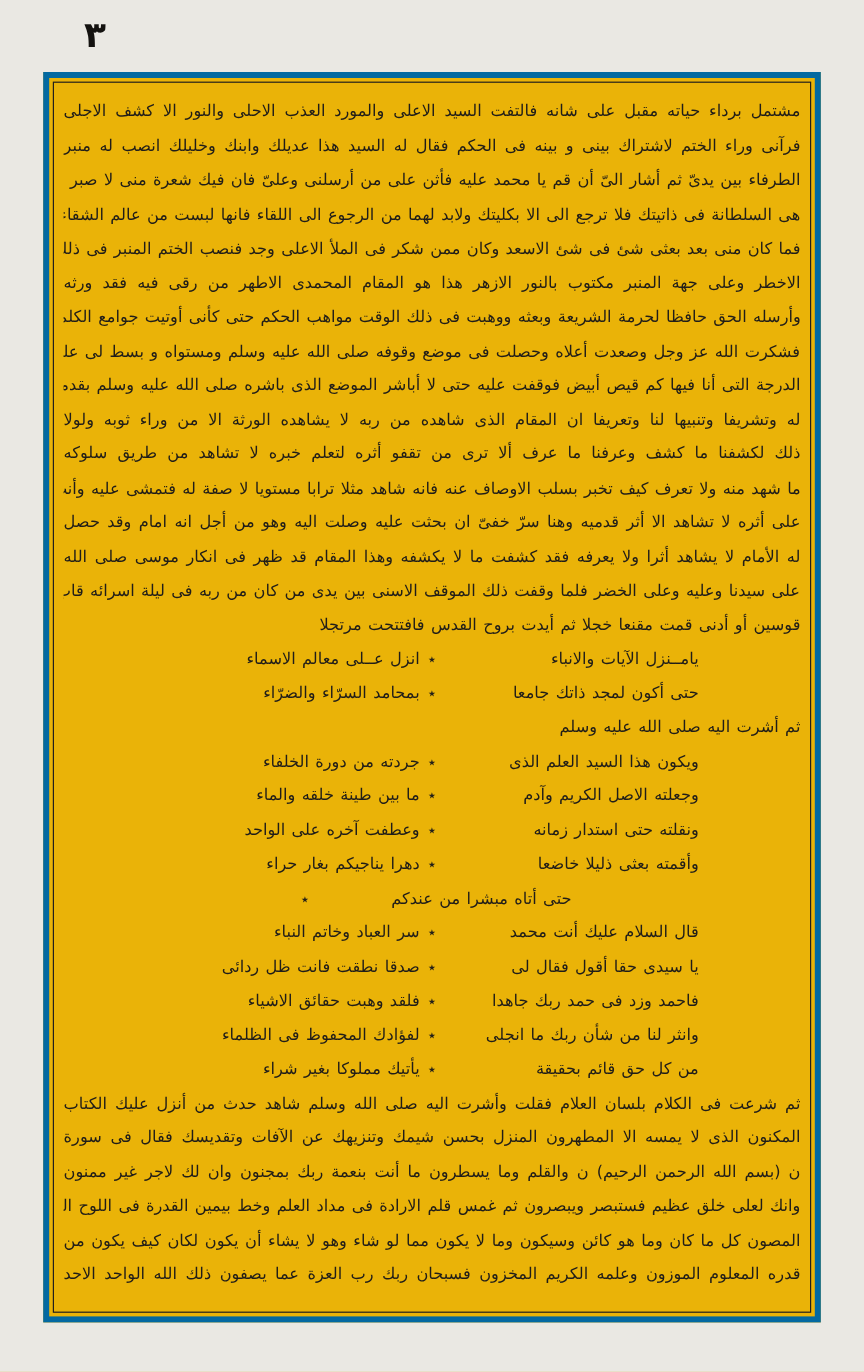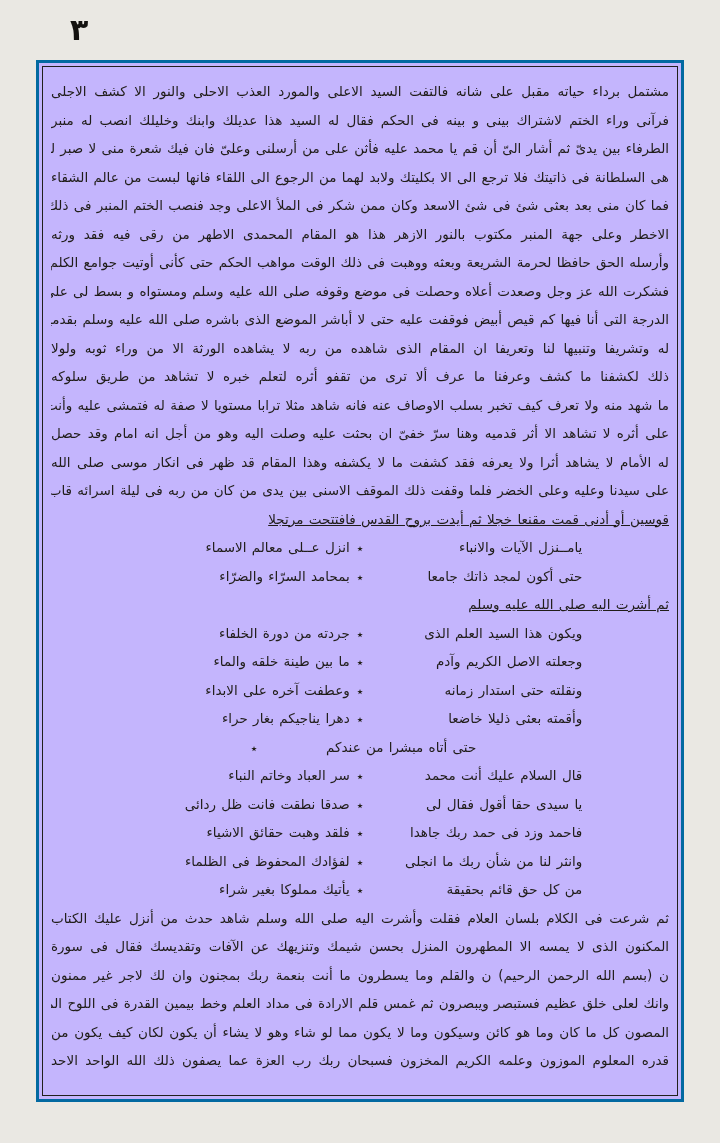--- a/index.html
+++ b/index.html
@@ -19,23 +19,23 @@
     position: absolute;
     top: 12px; left: 70px;
     font-size: 30px;
     font-weight: bold;
     color: #141210;
   }
   .frame-outer {
     position: absolute;
     left: 36px; top: 60px;
     width: 648px; height: 1042px;
-    border: 3px solid #0369a1;
+    border: 5px solid #0369a1;
     box-sizing: border-box;
-    background: #c4b5fd;
+    background: #eab308;
   }
   .frame-inner {
     position: absolute;
     inset: 3px;
     border: 1px solid #22201c;
   }
   .text-block {
     position: absolute;
     inset: 10px 8px;
     direction: rtl;
@@ -48,21 +48,20 @@
     line-height: 28.5px;
     overflow: hidden;
     text-align: justify;
     text-align-last: justify;
     white-space: nowrap;
   }
   .pline.start {
     text-align: left;
     text-align-last: right;
     white-space: normal;
-    text-decoration: underline;
   }
   .verse {
     display: flex;
     justify-content: center;
     align-items: baseline;
     height: 28.5px;
     line-height: 28.5px;
     overflow: hidden;
   }
   .hemi { overflow: hidden; white-space: nowrap; }
@@ -121,21 +120,21 @@
           <span class="hemi ajuz">جردته من دورة الخلفاء</span>
         </div>
         <div class="verse">
           <span class="hemi sadr">وجعلته الاصل الكريم وآدم</span>
           <span class="star">٭</span>
           <span class="hemi ajuz">ما بين طينة خلقه والماء</span>
         </div>
         <div class="verse">
           <span class="hemi sadr">ونقلته حتى استدار زمانه</span>
           <span class="star">٭</span>
-          <span class="hemi ajuz">وعطفت آخره على الابداء</span>
+          <span class="hemi ajuz">وعطفت آخره على الواحد</span>
         </div>
         <div class="verse">
           <span class="hemi sadr">وأقمته بعثى ذليلا خاضعا</span>
           <span class="star">٭</span>
           <span class="hemi ajuz">دهرا يناجيكم بغار حراء</span>
         </div>
         <div class="verse">
           <span class="hemi sadr">حتى أتاه مبشرا من عندكم</span>
           <span class="star">٭</span>
         </div>

